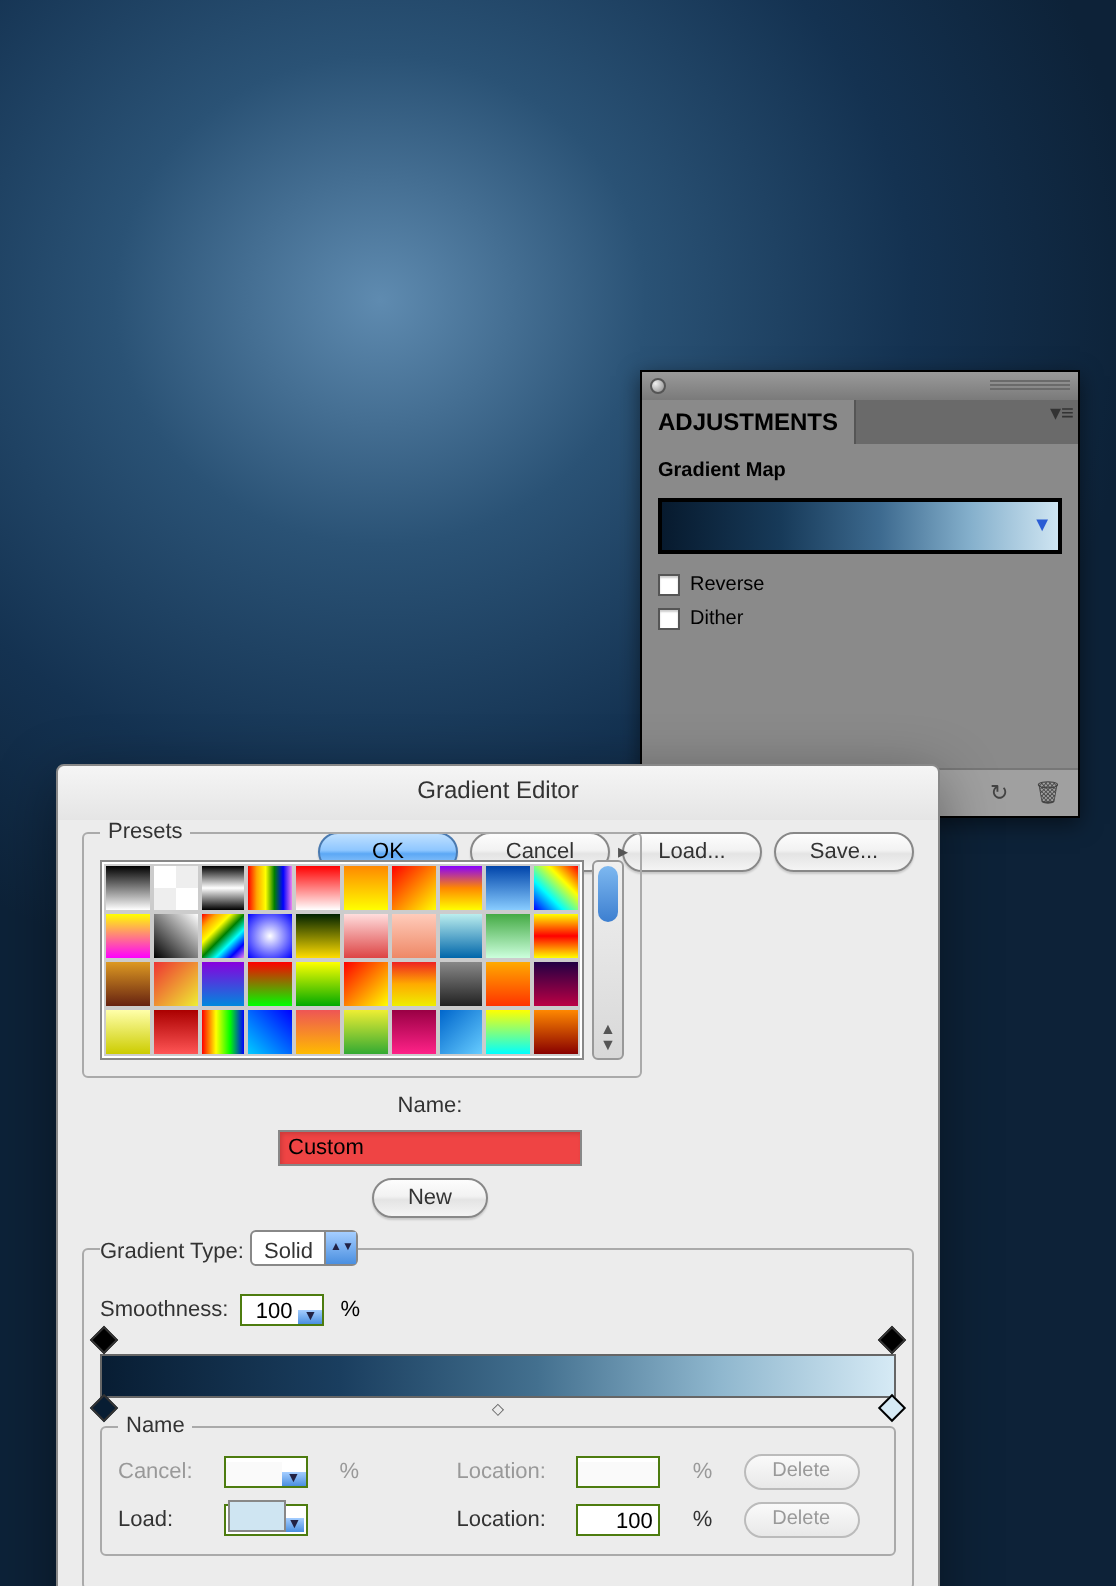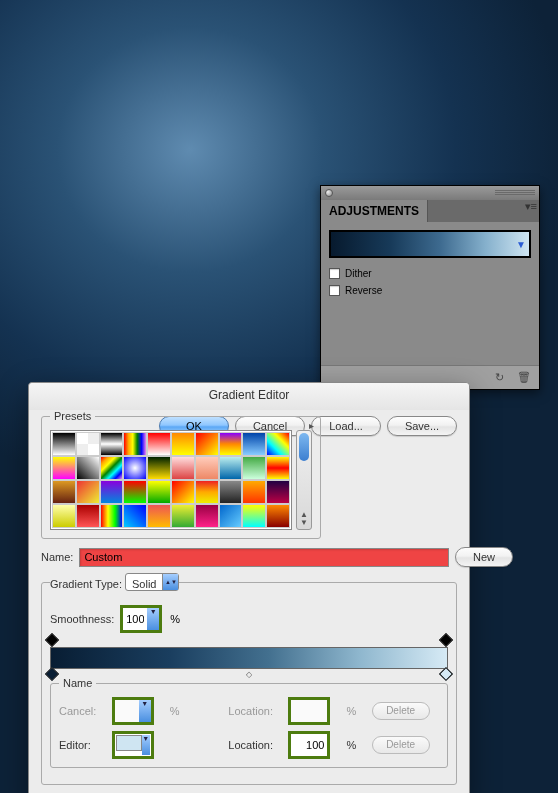--- a/index.html
+++ b/index.html
@@ -78,50 +78,51 @@
 .grad-bar-area { position:relative; margin:14px 0 8px;}
 .gbar { height:22px; border:1px solid #666; background:linear-gradient(to right,#081d33 0%,#1a3e5f 30%,#43708f 55%,#8fb7ce 78%,#d6eaf5 100%);}
 .ostop,.cstop { position:absolute; width:12px; height:12px; }
 .ostop { top:-12px; }
 .cstop { bottom:-12px; }
 .stop-shape { width:10px; height:10px; border:1px solid #333; background:#fff; transform:rotate(45deg); margin:0 auto;}
 .mid { position:absolute; bottom:-10px; font-size:8px; color:#666;}
 
 .stops-grid { display:grid; grid-template-columns:auto 52px auto auto 12px auto 52px auto auto; gap:6px 6px; align-items:center; font-size:11px;}
 .stops-grid .dim { color:#999;}
-.sfield { width:42px; height:28px; border:3px solid #4d7c0f; background:#fff; display:flex;}
+.sfield { width:42px; height:16px; border:1px solid #4d7c0f; background:#fff; display:flex;align-items:flex-end;}
 .sfield input { flex:1; border:0; width:100%; font-size:11px; padding:0 3px; text-align:right;}
 .sfield .dd { width:12px; background:linear-gradient(#a5ceff,#4a8fe0); font-size:7px; text-align:center; color:#224;}
 .color-swatch { width:38px; height:16px; border:1px solid #888; background:#cfe5f2; display:inline-block;}
 .pill { width:58px; height:18px; border-radius:9px; border:1px solid #bbb; background:linear-gradient(#fafafa,#e8e8e8); text-align:center; font-size:10px; line-height:16px; color:#999;}
 </style>
 </head>
 <body>
 
 <div class="panel">
   <div class="panel-header">
     <div class="dot"></div>
     <div class="lines"></div>
   </div>
   <div class="panel-tabs">
     <div class="ptab active">ADJUSTMENTS</div>
     <div class="ptab-spacer"></div>
     <div class="menu-icon">▾≡</div>
   </div>
   <div class="panel-body">
+    <div class="title">Gradient Map</div>
     <div class="grad-preview">
       <span class="arrow">▼</span>
+    </div>
+    <div class="chk-row">
+      <div class="chk"></div>
+      <span>Reverse</span>
     </div>
     <div class="chk-row">
       <div class="chk"></div>
       <span>Dither</span>
-    </div>
-    <div class="chk-row">
-      <div class="chk"></div>
-      <span>Reverse</span>
     </div>
     <div class="panel-footer-gap"></div>
   </div>
   <div class="panel-footer">
     <span class="ficon">↻</span>
     <span class="ficon">🗑</span>
   </div>
 </div>
 
 <div class="dialog">
@@ -181,21 +182,21 @@
             <div style="background: linear-gradient(rgb(255, 255, 0), rgb(0, 255, 255));"></div>
             <div style="background: linear-gradient(rgb(255, 136, 0), rgb(136, 0, 0));"></div>
           </div>
         <div class="scrollbar">
           <div class="thumb"></div>
           <div class="arrows">▲<br>▼</div>
         </div>
       </div>
     </fieldset>
 
-    <div class="row" style="width:472px;">
+    <div class="row" style="width:348px;flex-direction:column;">
       <span class="label">Name:</span>
       <input class="txt name-input" value="Custom" style="">
       <div class="aqua-btn" style="width:58px;">New</div>
     </div>
 
     <fieldset>
       <legend style="padding:0">
         <span class="label">Gradient Type:</span>
         <span class="select-aqua">
           <span class="val">Solid</span>
@@ -240,21 +241,21 @@
           <span class="dim">%</span>
           <span></span>
           <span></span>
           <span class="dim">Location:</span>
           <span class="sfield">
               <input disabled="" style="">
             </span>
           <span class="dim">%</span>
           <div class="pill">Delete</div>
 
-          <span class="label">Editor:</span>
+          <span class="label">Load:</span>
           <span class="sfield" style="padding:1px;">
             <span class="color-swatch"></span>
             <span class="dd">▼</span>
           </span>
           <span></span>
             <span></span>
             <span></span>
           <span class="label">Location:</span>
           <span class="sfield">
               <input value="100" style="">

